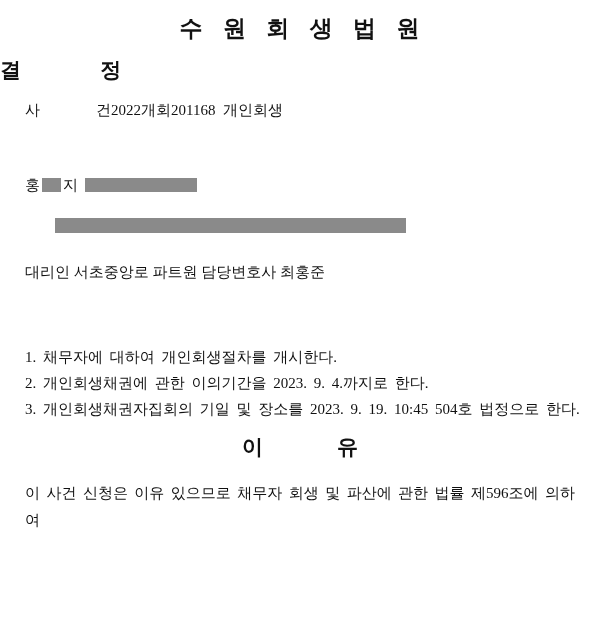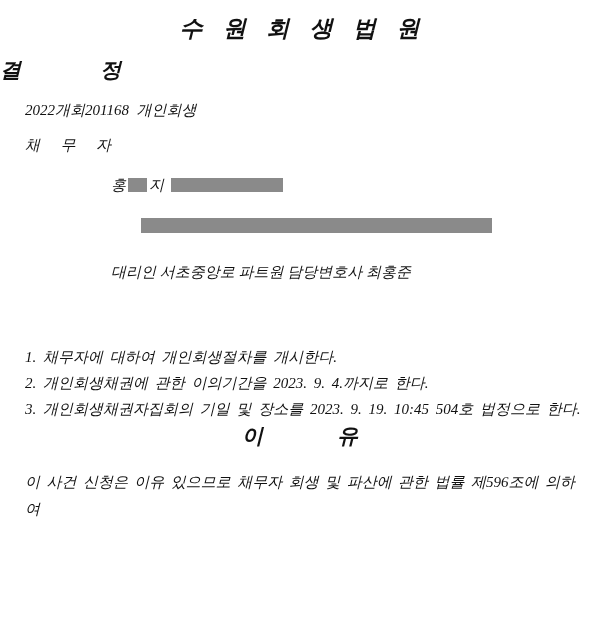--- a/index.html
+++ b/index.html
@@ -13,21 +13,20 @@
     overflow: hidden;
     color: #111111;
     font-family: "Liberation Serif", serif;
   }
   .page {
     position: relative;
     width: 600px;
     height: 492px;
     padding-top: 14px;
     box-sizing: border-box;
-    font-style: italic;
   }
   .court-title {
     text-align: center;
     font-family: "Liberation Sans", sans-serif;
     font-weight: bold;
     font-size: 23px;
     line-height: 28px;
     white-space: pre;
     word-spacing: 12px;
     letter-spacing: 1px;
@@ -113,21 +112,21 @@
     padding-left: 25px;
     padding-right: 0;
     font-size: 15px;
   }
   .order-item {
     line-height: 26px;
     word-spacing: 3px;
     white-space: nowrap;
   }
   .reason-heading {
-    margin-top: 1px;
+    margin-top: 12px;
   }
   .reason-block {
     margin-top: 21px;
     padding-left: 25px;
     padding-right: 25px;
     font-size: 15px;
   }
   .reason-line {
     line-height: 27px;
     word-spacing: 2px;
@@ -142,25 +141,25 @@
 
 <div class="page">
 
   <div class="court-title">수 원 회 생 법 원</div>
 
   <div class="doc-title">결     정</div>
 
   <div class="info-block">
 
     <div class="info-row">
+      <div class="info-label">사 건</div>
       <div class="info-value">2022개회201168  개인회생</div>
     </div>
 
     <div class="info-row">
-      <div class="info-label">채 무 자</div>
       <div class="info-value">
         <div class="name-line">
           <span>홍</span>
           <span class="redact redact-small"></span>
           <span>지</span>
           <span class="redact redact-medium"></span>
         </div>
         <div class="redact redact-wide"></div>
         <div class="sub-line">대리인 서초중앙로 파트원 담당변호사 최홍준</div>
       </div>

